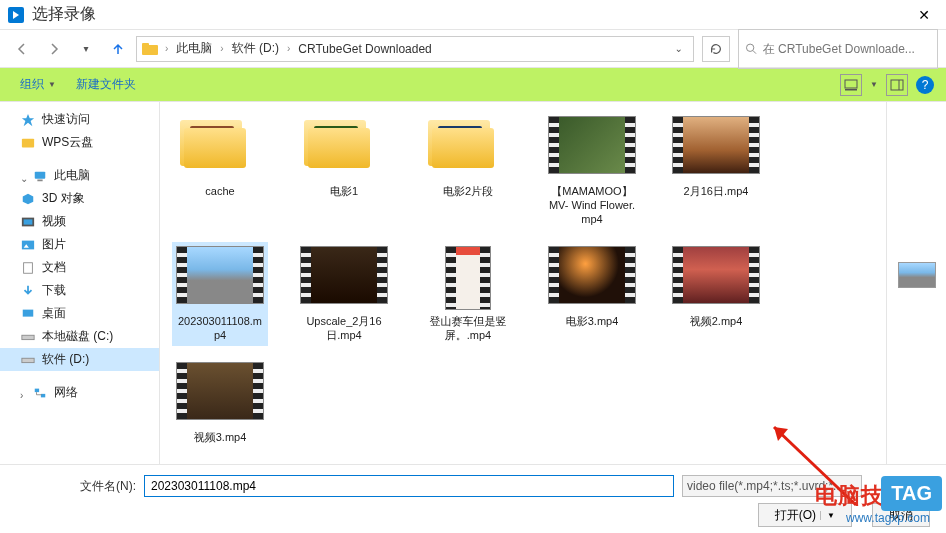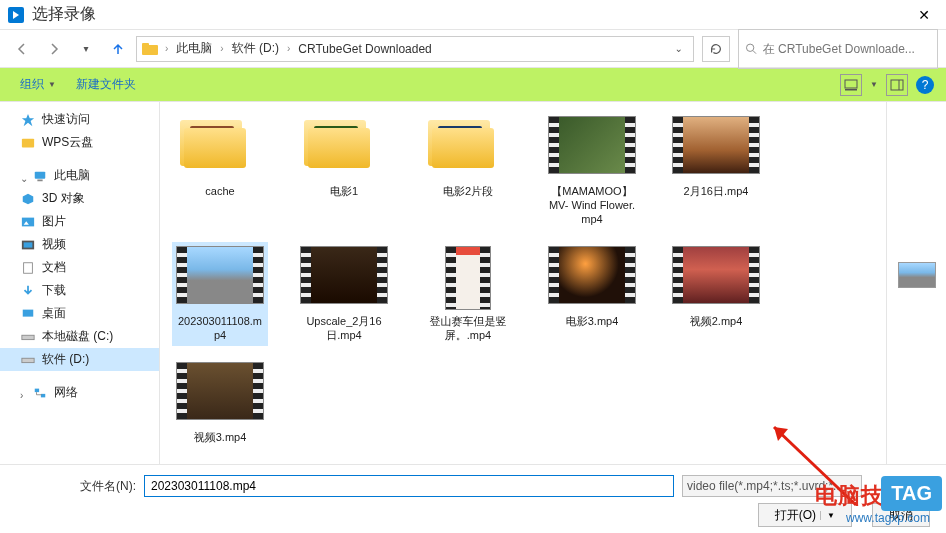--- a/index.html
+++ b/index.html
@@ -205,34 +205,34 @@
         <span class="sicon">
           <svg width="14" height="14" viewBox="0 0 16 16">
             <polygon points="8,2 14,5 14,11 8,14 2,11 2,5" fill="#3aa0e0"></polygon>
           </svg>
         </span>
         <span>3D 对象</span>
       </div>
     <div class="side-item l2">
         <span class="sicon">
           <svg width="14" height="14" viewBox="0 0 16 16">
+            <rect x="1" y="3" width="14" height="10" fill="#555"></rect>
+            <rect x="3" y="5" width="10" height="6" fill="#3aa0e0"></rect>
+          </svg>
+        </span>
+        <span>视频</span>
+      </div>
+    <div class="side-item l2">
+        <span class="sicon">
+          <svg width="14" height="14" viewBox="0 0 16 16">
             <rect x="1" y="3" width="14" height="10" fill="#3aa0e0"></rect>
             <polygon points="3,11 6,7 9,11" fill="#fff"></polygon>
           </svg>
         </span>
         <span>图片</span>
-      </div>
-    <div class="side-item l2">
-        <span class="sicon">
-          <svg width="14" height="14" viewBox="0 0 16 16">
-            <rect x="1" y="3" width="14" height="10" fill="#555"></rect>
-            <rect x="3" y="5" width="10" height="6" fill="#3aa0e0"></rect>
-          </svg>
-        </span>
-        <span>视频</span>
       </div>
     <div class="side-item l2">
         <span class="sicon">
           <svg width="14" height="14" viewBox="0 0 16 16">
             <rect x="3" y="2" width="10" height="12" fill="#fff" stroke="#888"></rect>
           </svg>
         </span>
         <span>文档</span>
       </div>
     <div class="side-item l2">

